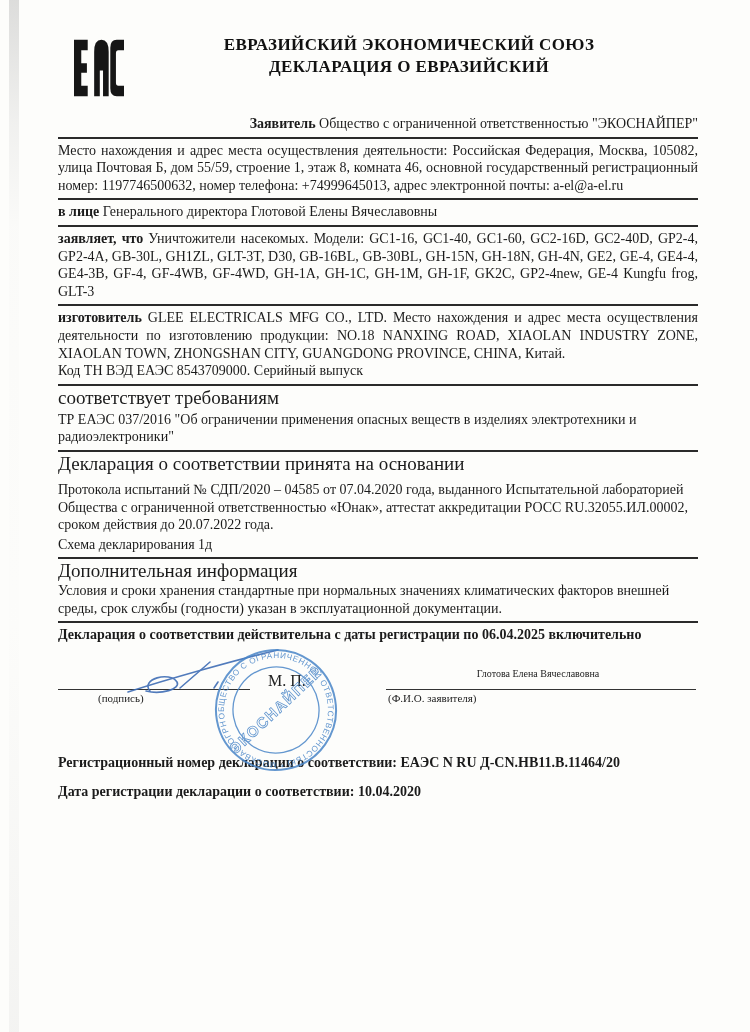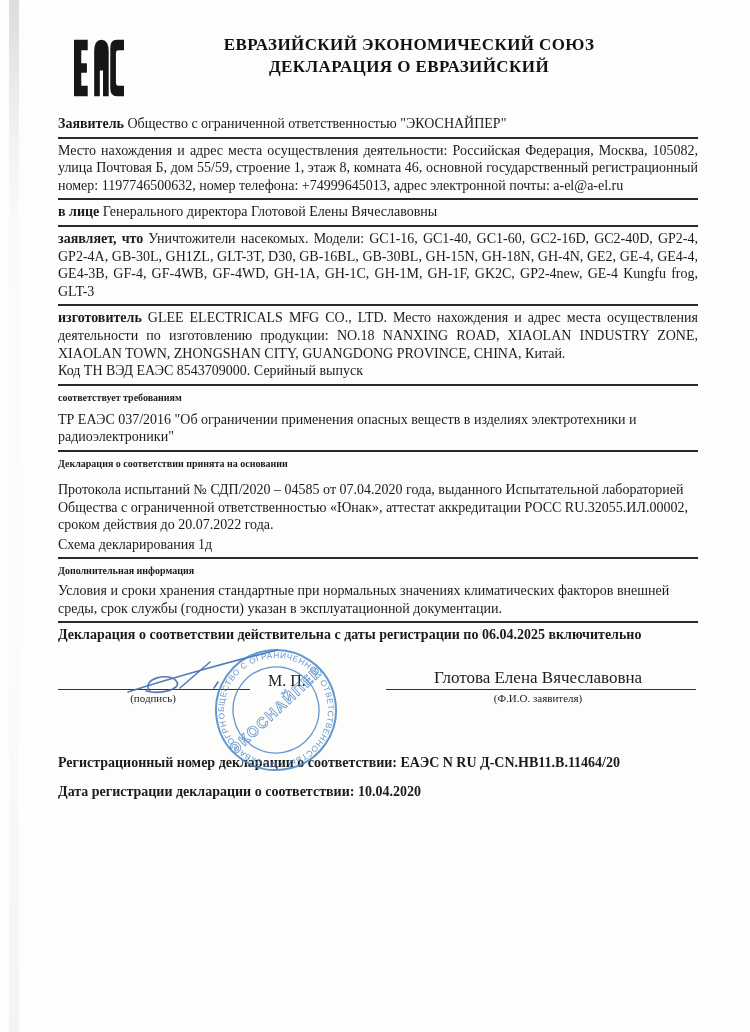--- a/index.html
+++ b/index.html
@@ -33,41 +33,41 @@
   .logo-wrap { width: 92px; padding-top: 10px; padding-left: 16px; flex: 0 0 92px; }
   .titles { flex: 1; text-align: center; padding-top: 6px; padding-right: 30px; }
   .title-line {
     font-size: 17px;
     font-weight: bold;
     letter-spacing: 0.4px;
     line-height: 22px;
     color: #111;
   }
   .row { padding: 3px 0 4px 0; border-bottom: 2px solid #2a2a2a; }
-  .row-thick { border-bottom-width: 2.5px; }
+  .row-thick { border-bottom-width: 2.5px; text-align: right; }
   .no-border { border-bottom: none; }
   p.body-text { font-size: 14px; line-height: 17.6px; }
   .justify { text-align: justify; }
   .b { font-weight: bold; }
-  .heading { font-size: 10px; font-weight: bold; line-height: 18px; }
+  .heading { font-size: 19px; font-weight: normal; line-height: 18px; }
   .gap-top { margin-top: 8px; }
   .applicant-row { margin-top: 10px; }
   .sig-area { position: relative; height: 92px; }
   .sig-line {
     position: absolute;
     border-bottom: 1.5px solid #333;
   }
   .sig-caption {
     position: absolute;
     font-size: 11px;
     color: #222;
-    text-align: center;
+    text-align: left;
   }
   .mp-label { position: absolute; font-size: 16px; color: #222; }
-  .fio-value { position: absolute; font-size: 17px; text-align: center; }
+  .fio-value { position: absolute; font-size: 10px; text-align: center; }
   .stamp-svg { position: absolute; opacity: 0.85; }
   .signature-svg { position: absolute; }
   .footer-line { font-size: 14px; font-weight: bold; line-height: 18px; }
   .footer-line + .footer-line { margin-top: 11px; }
   .footer-block { margin-top: 14px; }
 </style>
 </head>
 <body>
 
 <div class="page">

